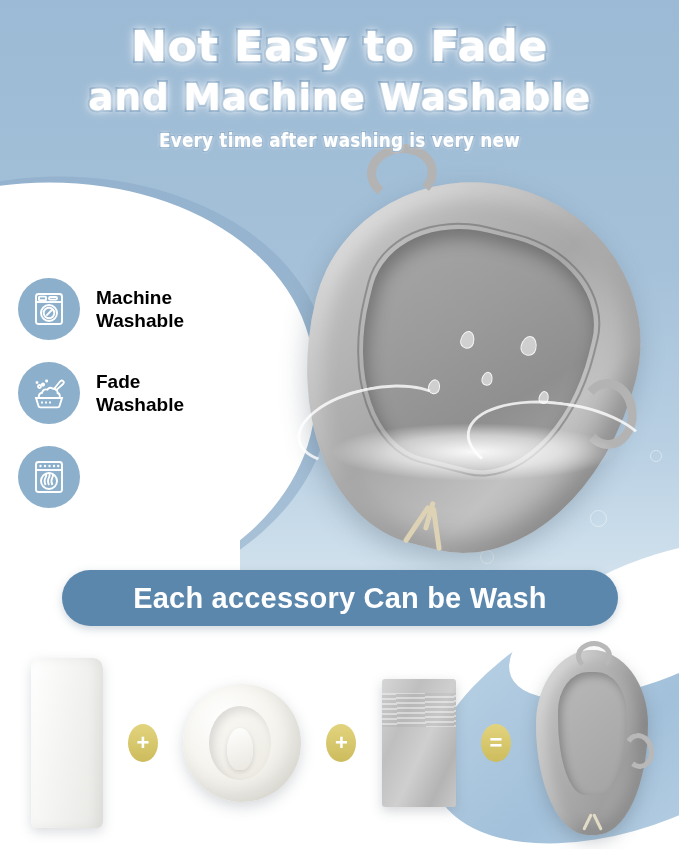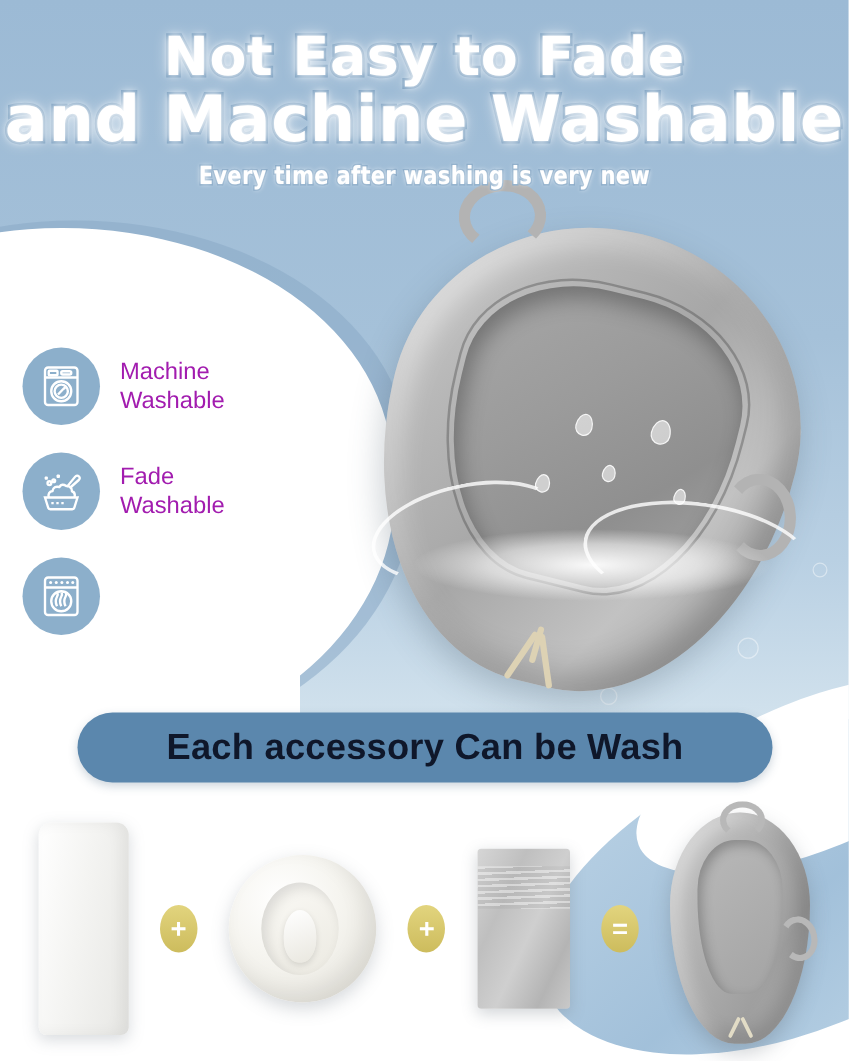--- a/index.html
+++ b/index.html
@@ -40,21 +40,21 @@
   
   .header{position:absolute;left:0;top:20px;width:679px;text-align:center;z-index:6;}
   .title-l1,.title-l2{
     display:block;color:#ffffff;font-weight:800;letter-spacing:.5px;
     -webkit-text-stroke:4px #6f97bb;
     paint-order:stroke fill;
     text-shadow:0 0 6px rgba(255,255,255,.95),0 0 12px rgba(255,255,255,.7);
     font-family:"DejaVu Sans","Liberation Sans",sans-serif;
   }
   .title-l1{font-size:43px;line-height:52px;}
-  .title-l2{font-size:51px;line-height:46px;margin-top:2px;}
+  .title-l2{font-size:38px;line-height:46px;margin-top:2px;}
   .subtitle{
     display:block;margin-top:8px;color:#ffffff;font-weight:700;font-size:20px;
     letter-spacing:.2px;
     -webkit-text-stroke:2.2px #7fa3c3;paint-order:stroke fill;
     text-shadow:0 0 4px rgba(255,255,255,.85);
     font-family:"DejaVu Sans Condensed","Liberation Sans",sans-serif;
     transform:scaleX(.94);
   }
 
   
@@ -105,32 +105,32 @@
   }
 
   
   .features{position:absolute;left:18px;top:278px;width:260px;z-index:7;}
   .feature{display:flex;align-items:center;margin-bottom:22px;}
   .f-icon{
     width:62px;height:62px;border-radius:50%;background:#8cafcb;
     display:flex;align-items:center;justify-content:center;flex:0 0 62px;
   }
   .f-label{
-    margin-left:16px;color:#a21caf;font-size:19px;line-height:23px;font-weight:400;
+    margin-left:16px;color:#000000;font-size:19px;line-height:23px;font-weight:700;
     font-family:"Liberation Sans",sans-serif;
   }
 
   
   .banner{
     position:absolute;left:62px;top:570px;width:556px;height:56px;border-radius:28px;
     background:#5b87ad;display:flex;align-items:center;justify-content:center;z-index:8;
     box-shadow:0 3px 8px rgba(60,90,120,.25);
   }
   .banner span{
-    color:#0f172a;font-size:29px;font-weight:700;letter-spacing:.2px;
+    color:#ffffff;font-size:29px;font-weight:700;letter-spacing:.2px;
     font-family:"Liberation Sans",sans-serif;
   }
 
   
   .swoosh{
     position:absolute;left:420px;top:596px;width:420px;height:230px;z-index:2;
     background:linear-gradient(160deg,#b6cfe3 0%,#9dbdd8 55%,#b9d2e5 100%);
     transform:rotate(-22deg);border-radius:60% 40% 50% 50%/50% 60% 40% 50%;
     opacity:.95;
   }

